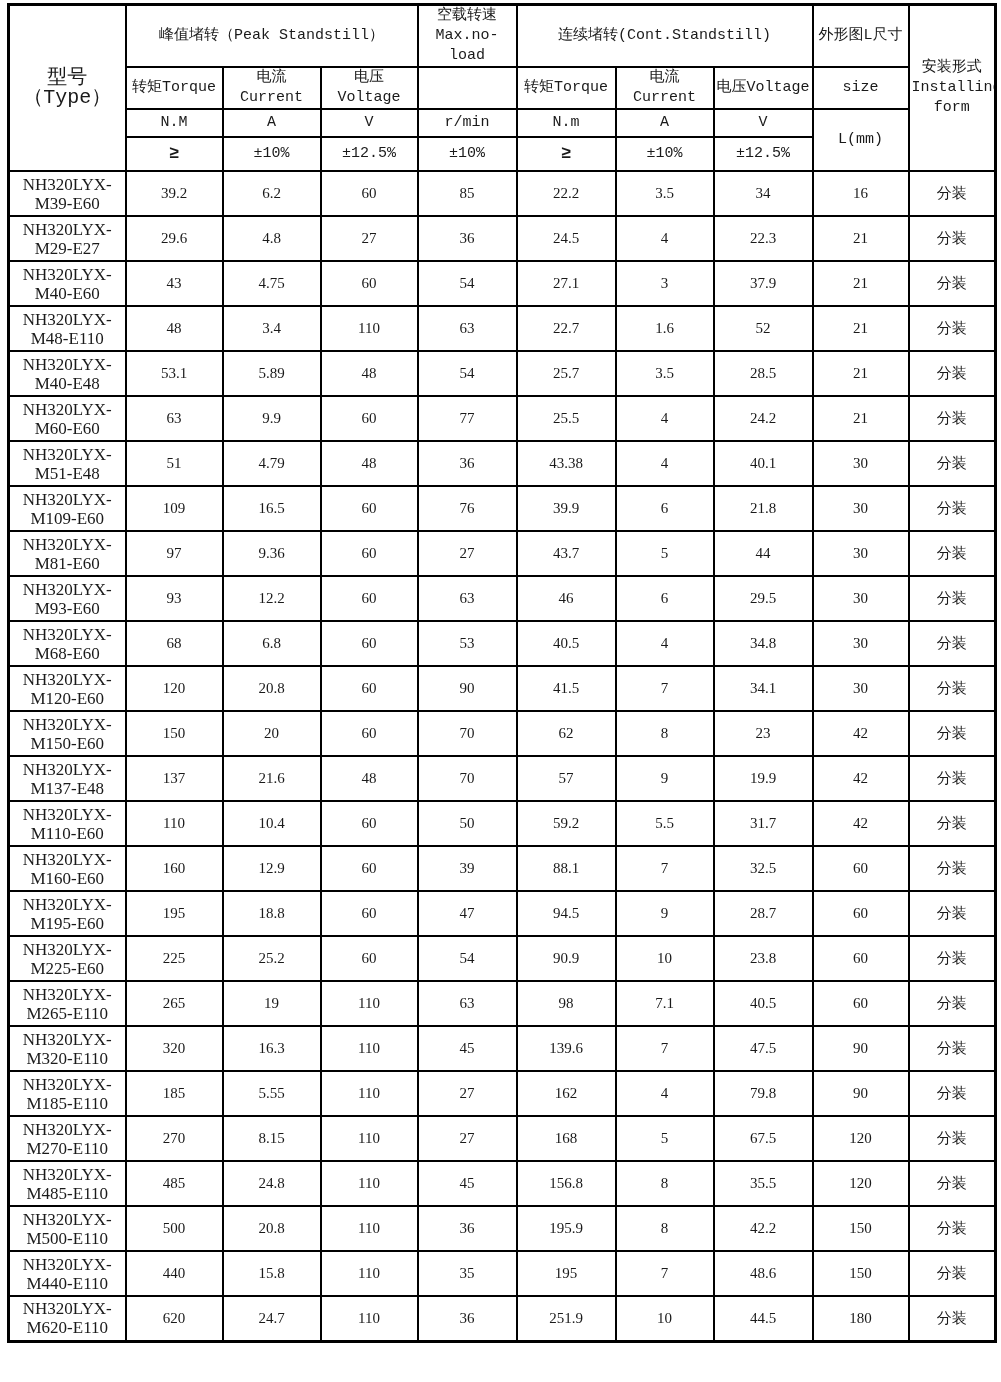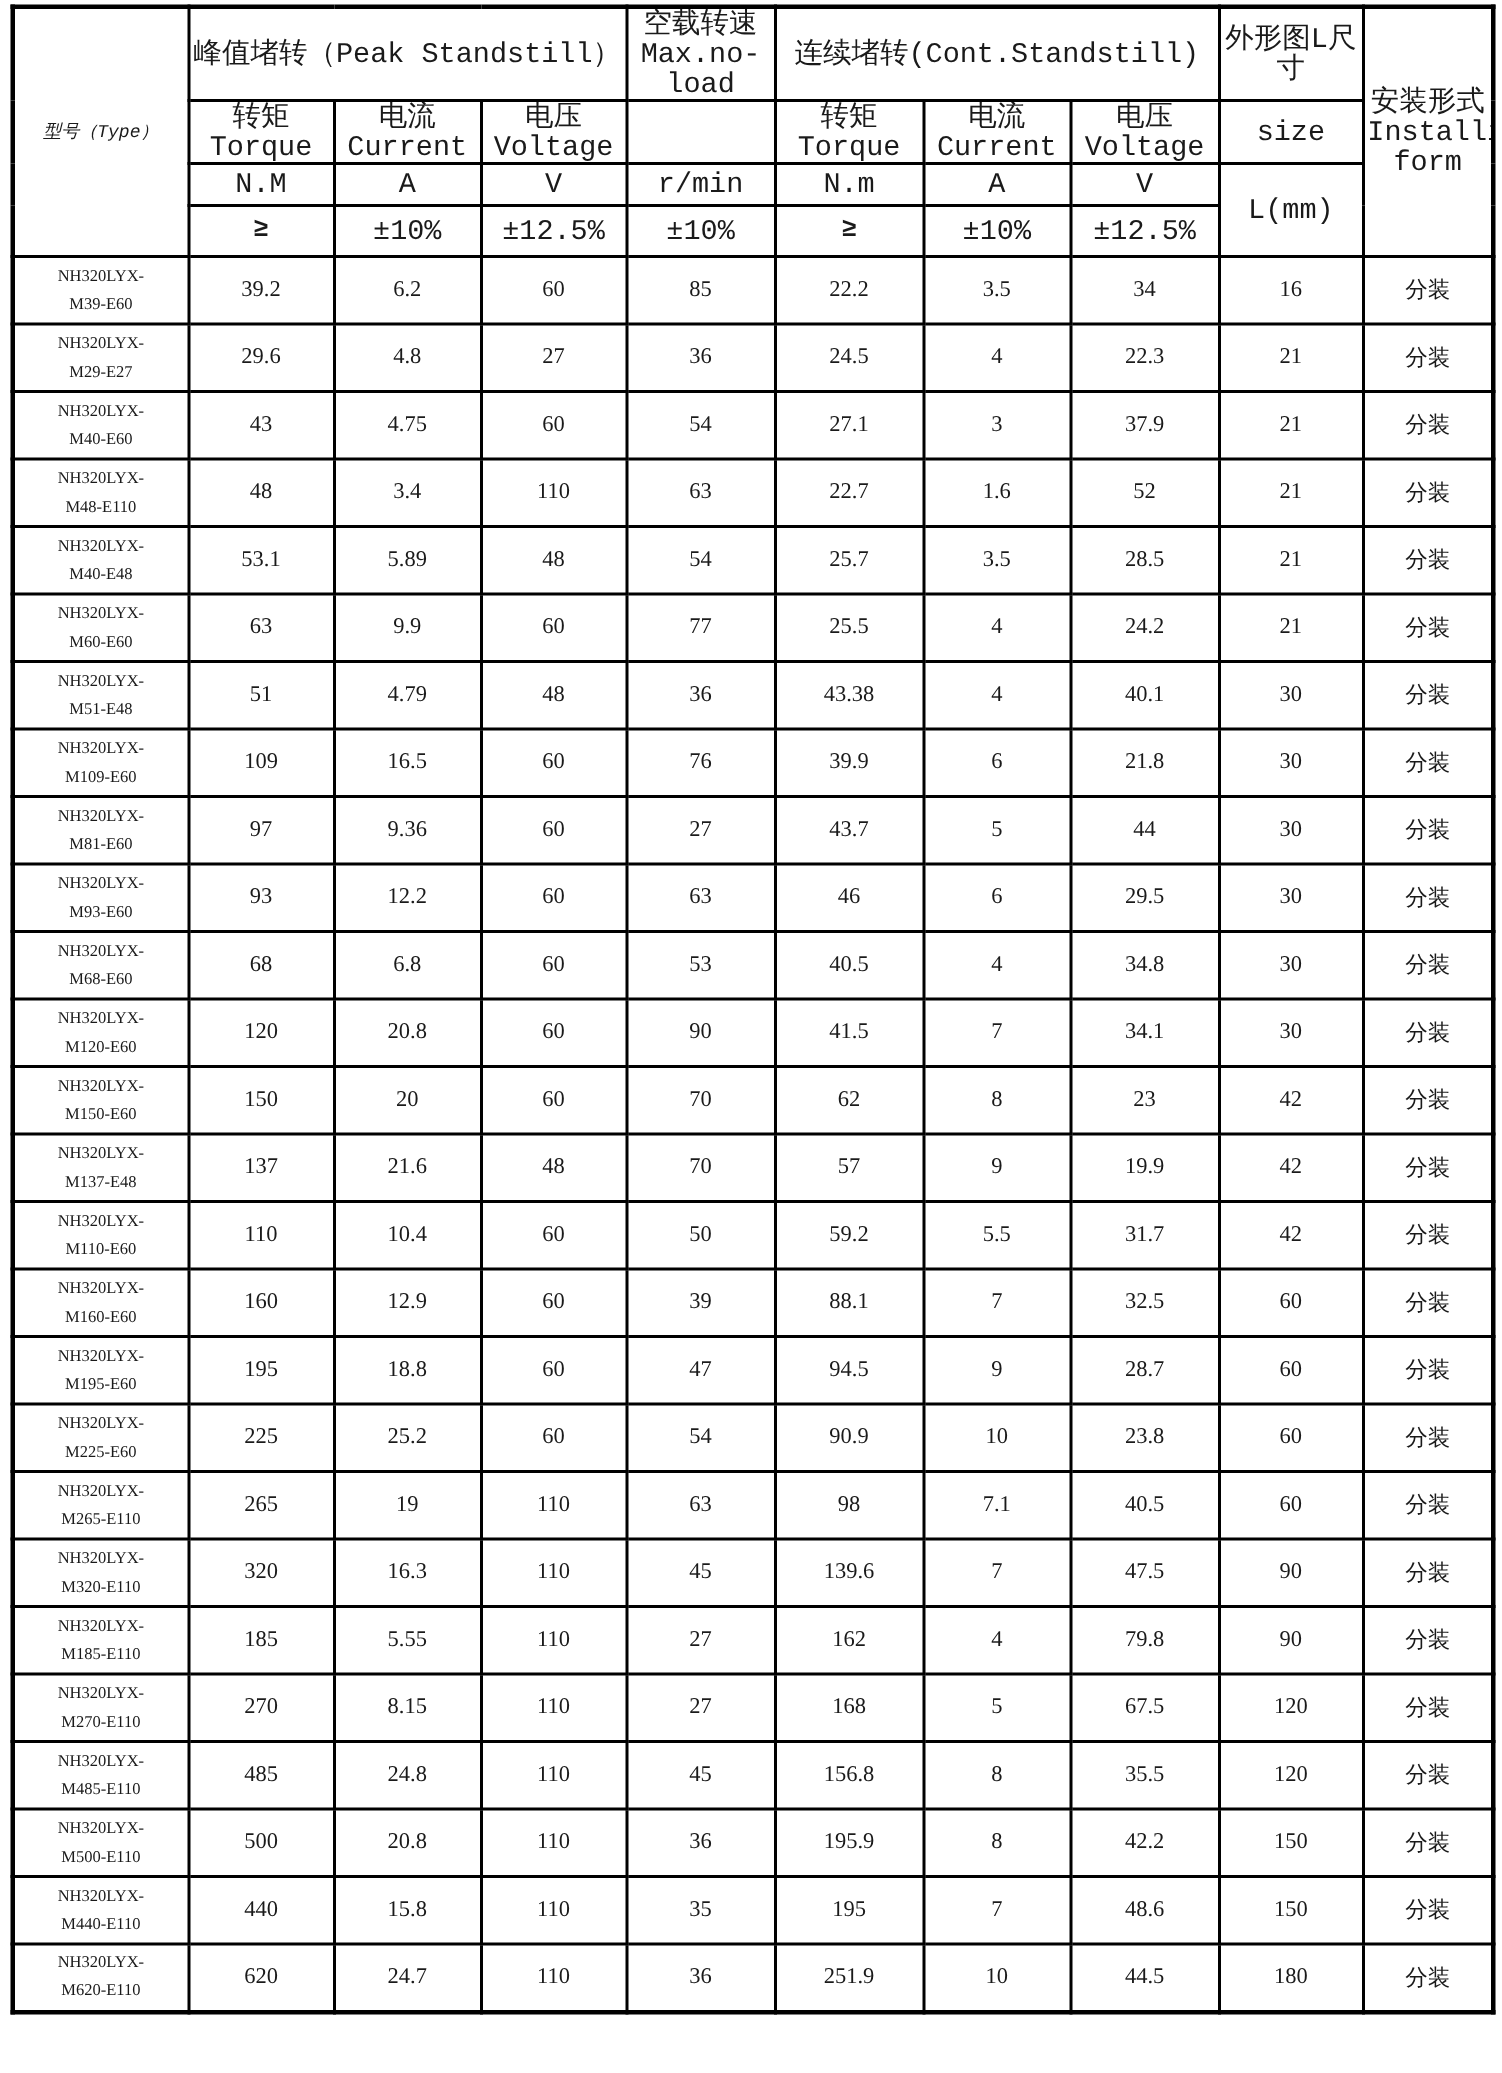--- a/index.html
+++ b/index.html
@@ -41,45 +41,44 @@
     border: 2px solid #000000;
     padding: 0 2px;
     text-align: center;
     vertical-align: middle;
     color: #1a1a1a;
     font-weight: normal;
     overflow: hidden;
   }
   thead th {
     font-family: "Liberation Mono", "DejaVu Sans Mono", monospace;
-    font-size: 19px;
+    font-size: 15px;
     line-height: 20px;
     white-space: pre-line;
   }
   tr.hrow1 { height: 45px; }
   tr.hrow2 { height: 28px; }
   tr.hrow3 { height: 28px; }
   tr.hrow4 { height: 34px; }
   th.type-head {
-    font-size: 12px;
-    font-style: italic;
+    font-size: 20px;
   }
   th.gte {
     font-size: 17px;
     font-weight: bold;
   }
   tbody tr { height: 45px; }
   tbody td {
     font-family: "Liberation Serif", "DejaVu Serif", serif;
     font-size: 15px;
   }
   td.model-cell {
     white-space: pre-line;
     line-height: 19px;
-    font-size: 11px;
+    font-size: 17px;
     margin-top: 44px;
   }
 </style>
 </head>
 <body>
 
 <div class="page">
   <table class="spec">
     <colgroup>
       <col class="c-model">

